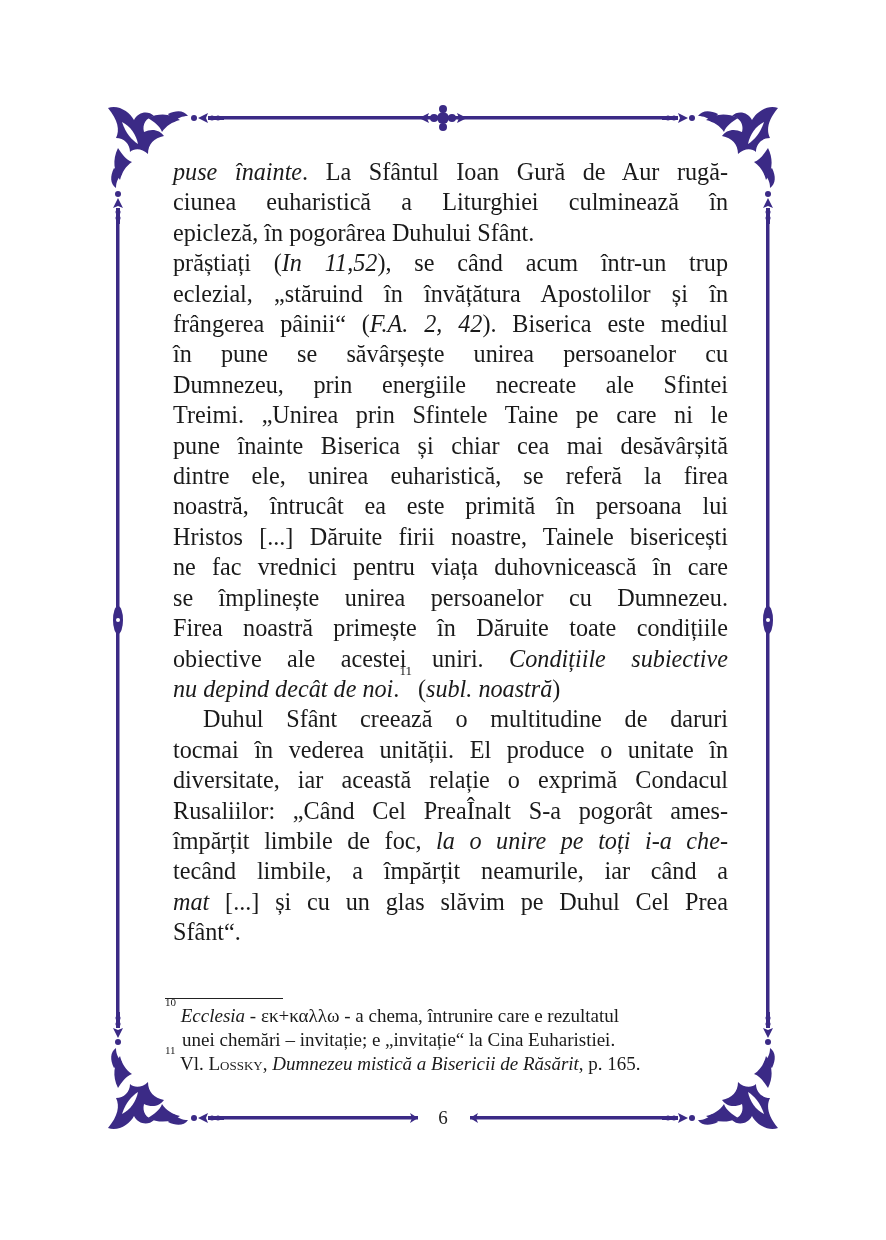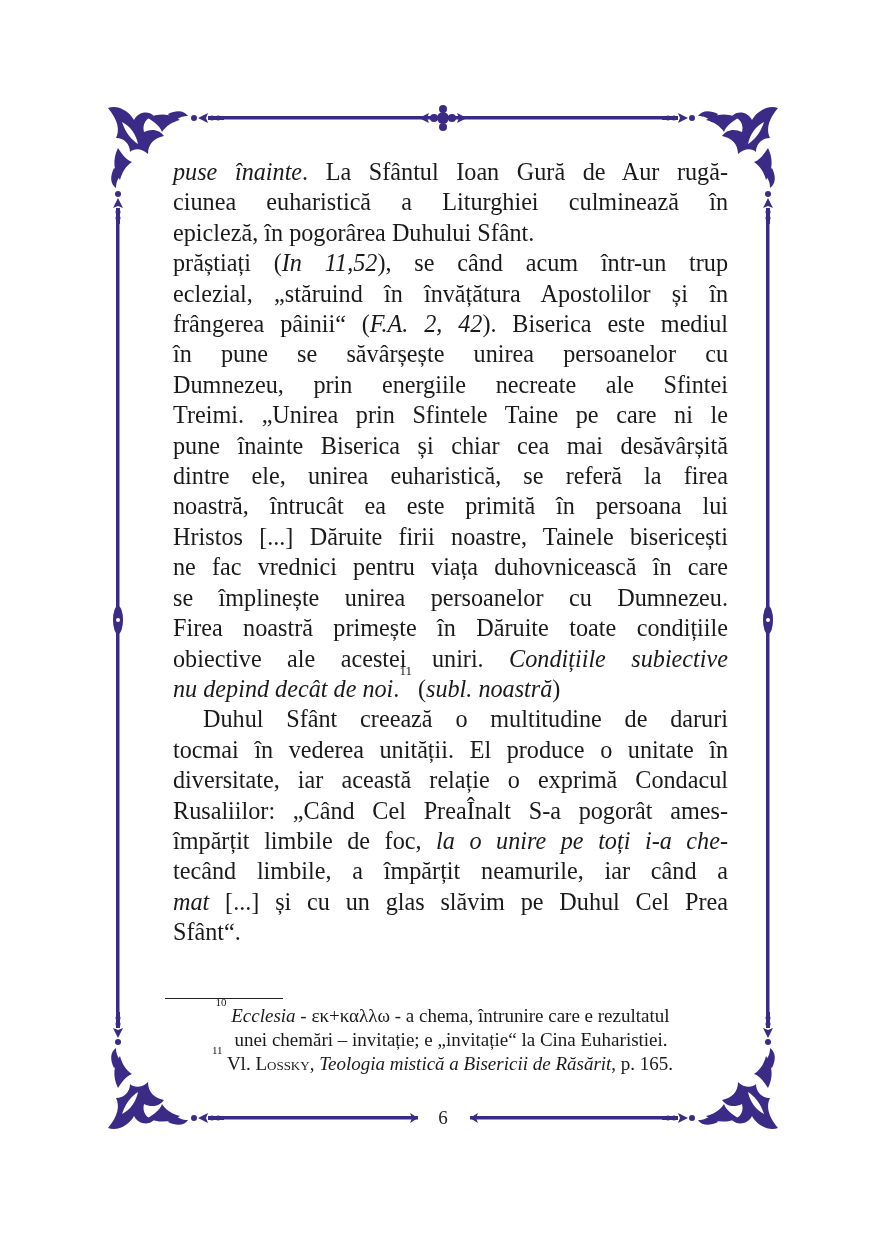--- a/index.html
+++ b/index.html
@@ -18,21 +18,21 @@
   .line.last { text-align-last: left; }
   .indent { padding-left: 30px; }
   i { font-style: italic; }
   sup { font-size: 13px; vertical-align: top; position: relative; top: -3px; line-height: 0; }
   .footnote-rule { position: absolute; left: 165px; top: 998px; width: 118px; height: 1px; background: #222; }
   .footnotes {
     position: absolute; left: 165px; top: 1004px; width: 555px;
     font-family: "Liberation Serif", "DejaVu Serif", serif;
     font-size: 19px; line-height: 24px; color: #1a1a1a;
   }
-  .fn { display: block; white-space: nowrap; text-align: center; }
+  .fn { display: block; white-space: nowrap; }
   .fn.cont { padding-left: 17px; }
   .fn sup { font-size: 11px; top: -2px; }
   .sc { font-variant: small-caps; }
   .page-num {
     position: absolute; left: 433px; top: 1107px; width: 20px; text-align: center;
     font-family: "Liberation Serif", "DejaVu Serif", serif; font-size: 19px; color: #222;
   }
 </style>
 </head>
 <body>
@@ -123,16 +123,16 @@
     <span class="line"><span>împărțit limbile de foc, </span><i>la o unire pe toți i-a che-</i></span>
     <span class="line"><span>tecând limbile, a împărțit neamurile, iar când a</span></span>
     <span class="line"><i>mat</i><span> [...] și cu un glas slăvim pe Duhul Cel Prea</span></span>
     <span class="line last"><span>Sfânt“.</span></span>
   </div>
 
 <div class="footnote-rule"></div>
 <div class="footnotes" id="footnotes">
     <span class="fn"><sup>10</sup><span> </span><i>Ecclesia</i><span> - εκ+καλλω - a chema, întrunire care e rezultatul</span></span>
     <span class="fn cont"><span>unei chemări – invitație; e „invitație“ la Cina Euharistiei.</span></span>
-    <span class="fn"><sup>11</sup><span> Vl. </span><span class="sc">Lossky</span><span>, </span><i>Teologia mistică a Bisericii de Răsărit</i><span>, p. 165.</span></span>
+    <span class="fn"><sup>11</sup><span> Vl. </span><span class="sc">Lossky</span><span>, </span><i>Dumnezeu mistică a Bisericii de Răsărit</i><span>, p. 165.</span></span>
   </div>
 
 <div class="page-num">6</div>
 
 </body></html>

